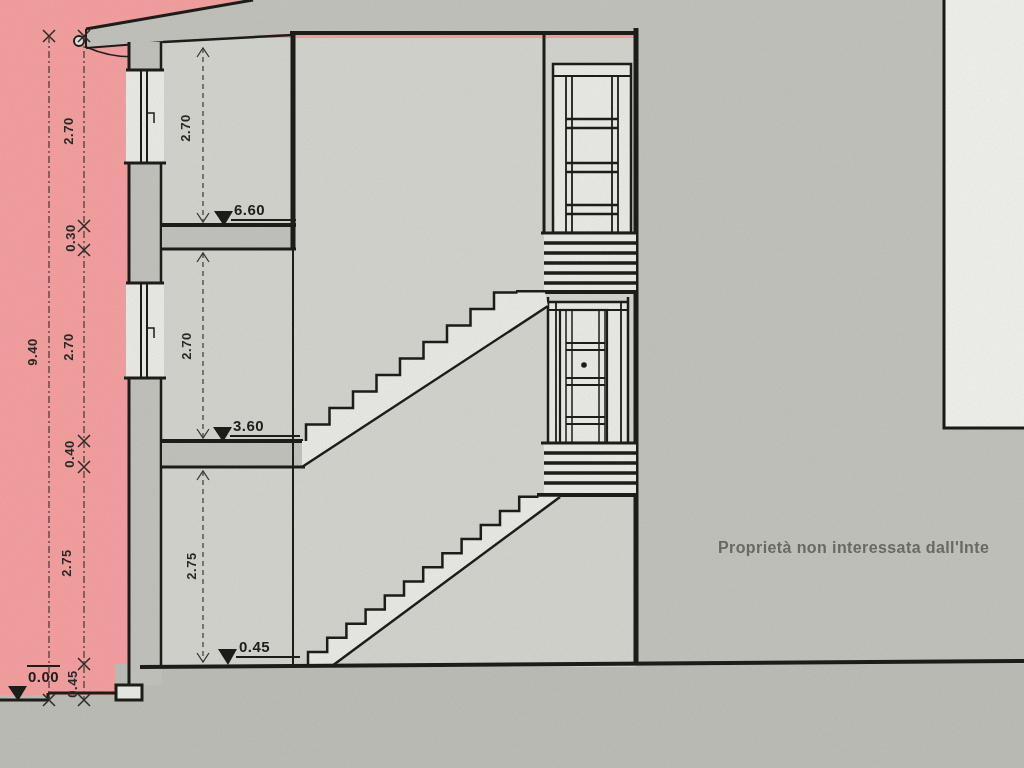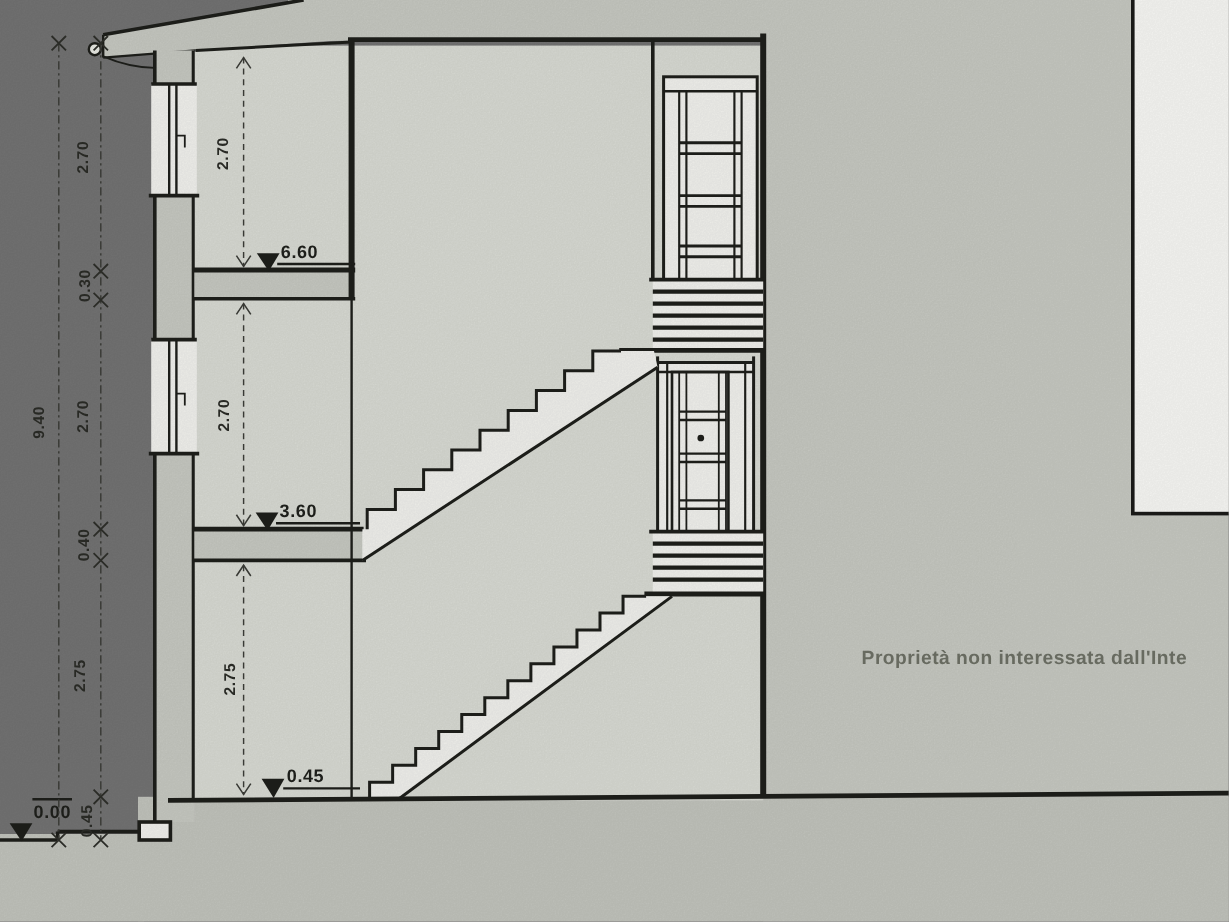--- a/index.html
+++ b/index.html
@@ -1,17 +1,17 @@
 <!DOCTYPE html>
 <html><head>
 <meta charset="utf-8">
 <style>
   html,body{margin:0;padding:0;background:#b0b0ac;}
   #stage{position:relative;width:1024px;height:768px;overflow:hidden;
-         background:#737373;font-family:"Liberation Sans",sans-serif;}
+         background:#fca5a5;font-family:"Liberation Sans",sans-serif;}
   svg{position:absolute;left:0;top:0;}
   text{font-family:"Liberation Sans",sans-serif;}
   .dim{font-size:13px;font-weight:700;fill:#2b2c27;letter-spacing:.5px;}
   .lvl{font-size:15px;font-weight:700;fill:#1f201c;letter-spacing:.5px;}
   .note{font-size:16px;font-weight:600;fill:#6e7166;letter-spacing:.4px;}
 </style>
 </head>
 <body>
 
 <div id="stage">

